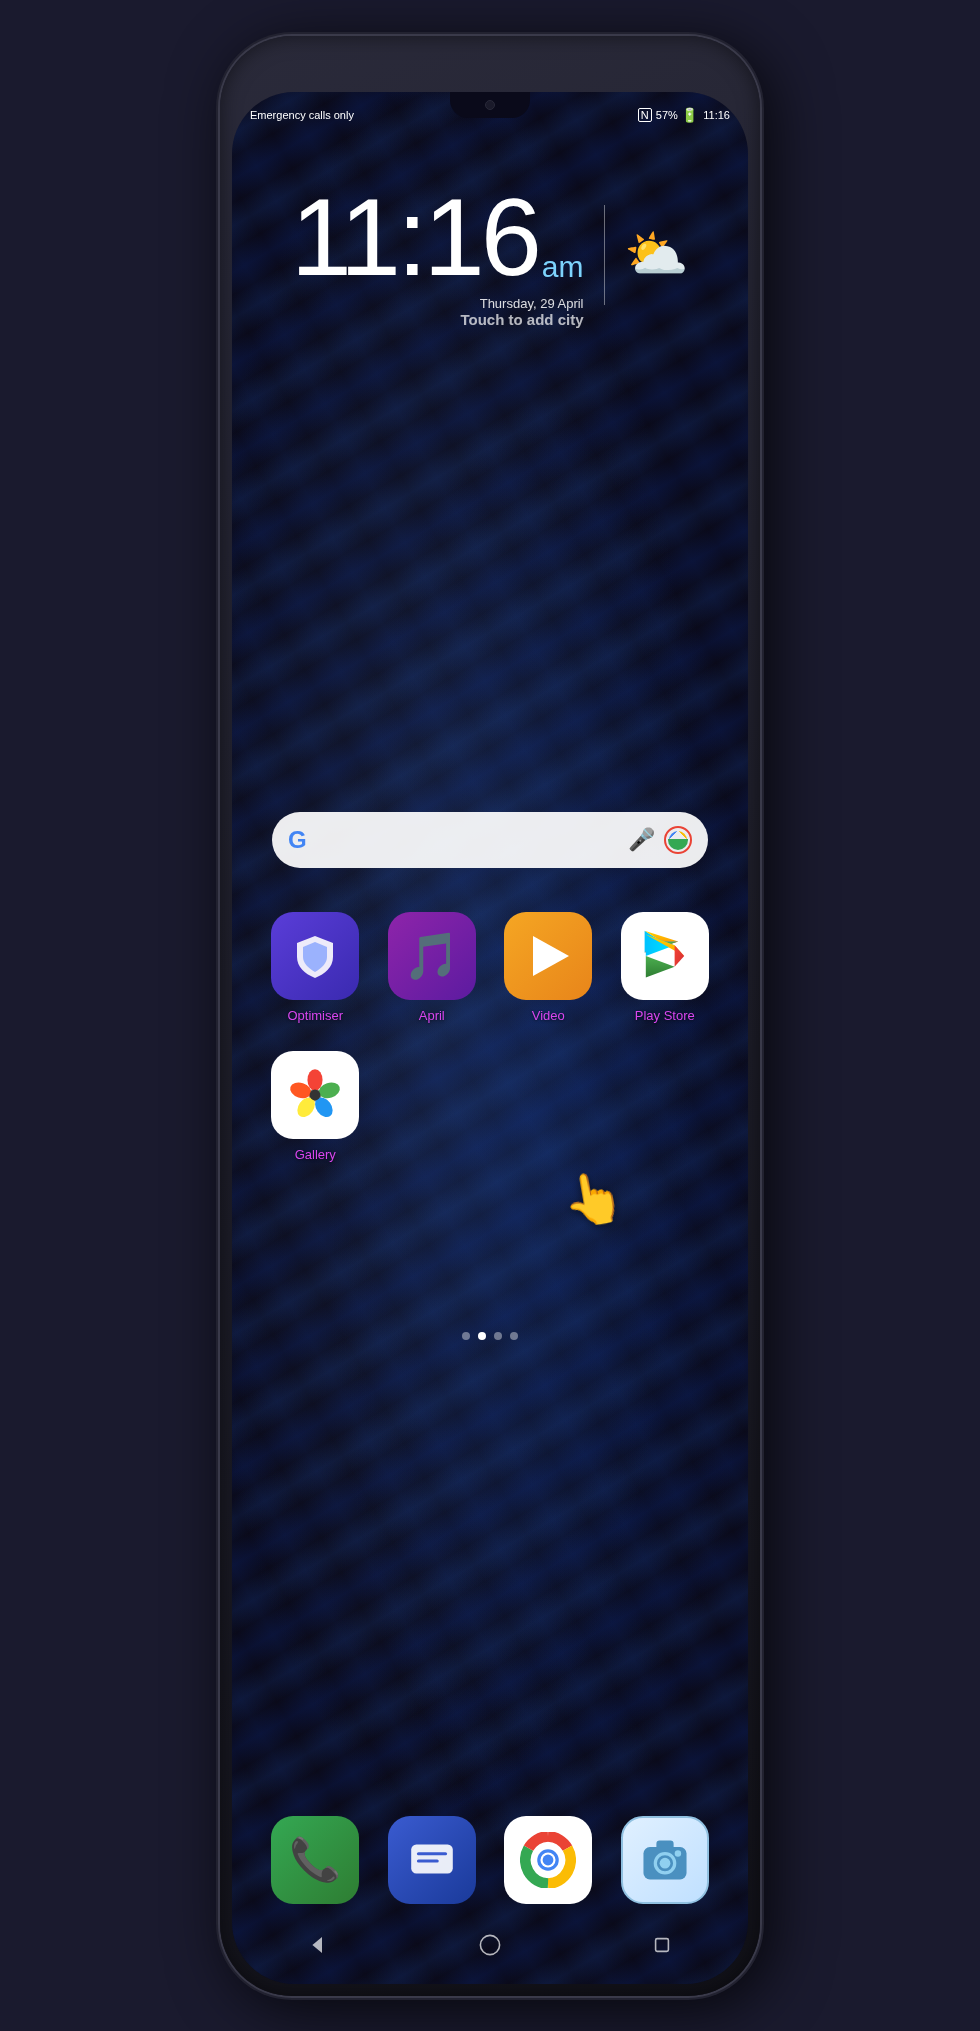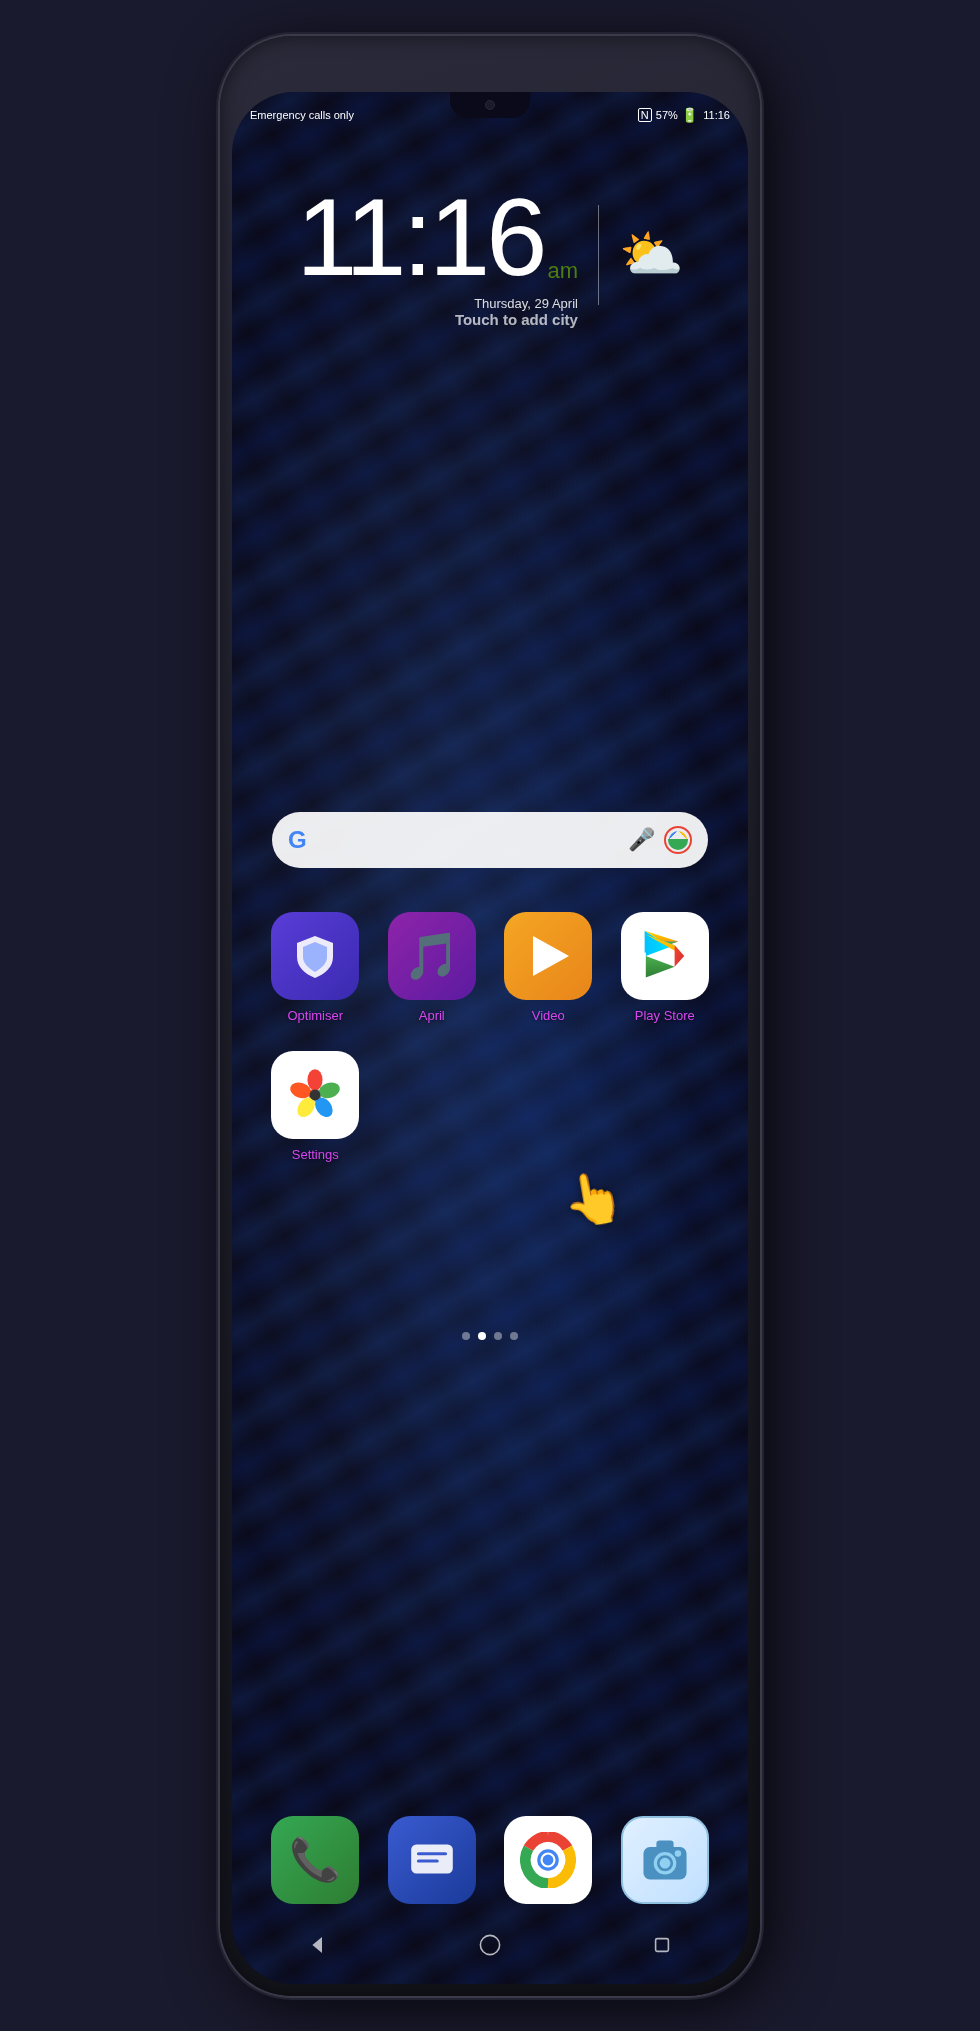--- a/index.html
+++ b/index.html
@@ -141,23 +141,23 @@
       align-items: flex-end;
     }
     .clock-time {
       font-size: 110px;
       font-weight: 200;
       color: white;
       line-height: 1;
       letter-spacing: -4px;
     }
     .clock-am {
-      font-size: 22px;
+      font-size: 30px;
       font-weight: 300;
-      color: #4d7c0f;
+      color: #7dd3fc;
       align-self: flex-end;
       margin-bottom: 8px;
       margin-left: 4px;
     }
     .clock-time-row {
       display: flex;
       align-items: flex-end;
     }
     .clock-date {
       font-size: 13px;
@@ -503,21 +503,21 @@
             <circle cx="26" cy="26" r="6" fill="#888"></circle>
 
             <ellipse cx="26" cy="12" rx="7" ry="10" fill="#F44336" transform="rotate(0 26 26)"></ellipse>
             <ellipse cx="26" cy="12" rx="7" ry="10" fill="#4CAF50" transform="rotate(72 26 26)"></ellipse>
             <ellipse cx="26" cy="12" rx="7" ry="10" fill="#2196F3" transform="rotate(144 26 26)"></ellipse>
             <ellipse cx="26" cy="12" rx="7" ry="10" fill="#FFEB3B" transform="rotate(216 26 26)"></ellipse>
             <ellipse cx="26" cy="12" rx="7" ry="10" fill="#FF5722" transform="rotate(288 26 26)"></ellipse>
             <circle cx="26" cy="26" r="5" fill="#333"></circle>
           </svg>
         </div>
-        <span class="app-label">Settings</span>
+        <span class="app-label">Gallery</span>
       </div>
     </div>
 
     <div class="page-dots">
       <div class="dot"></div>
       <div class="dot active"></div>
       <div class="dot"></div>
       <div class="dot"></div>
     </div>
 

